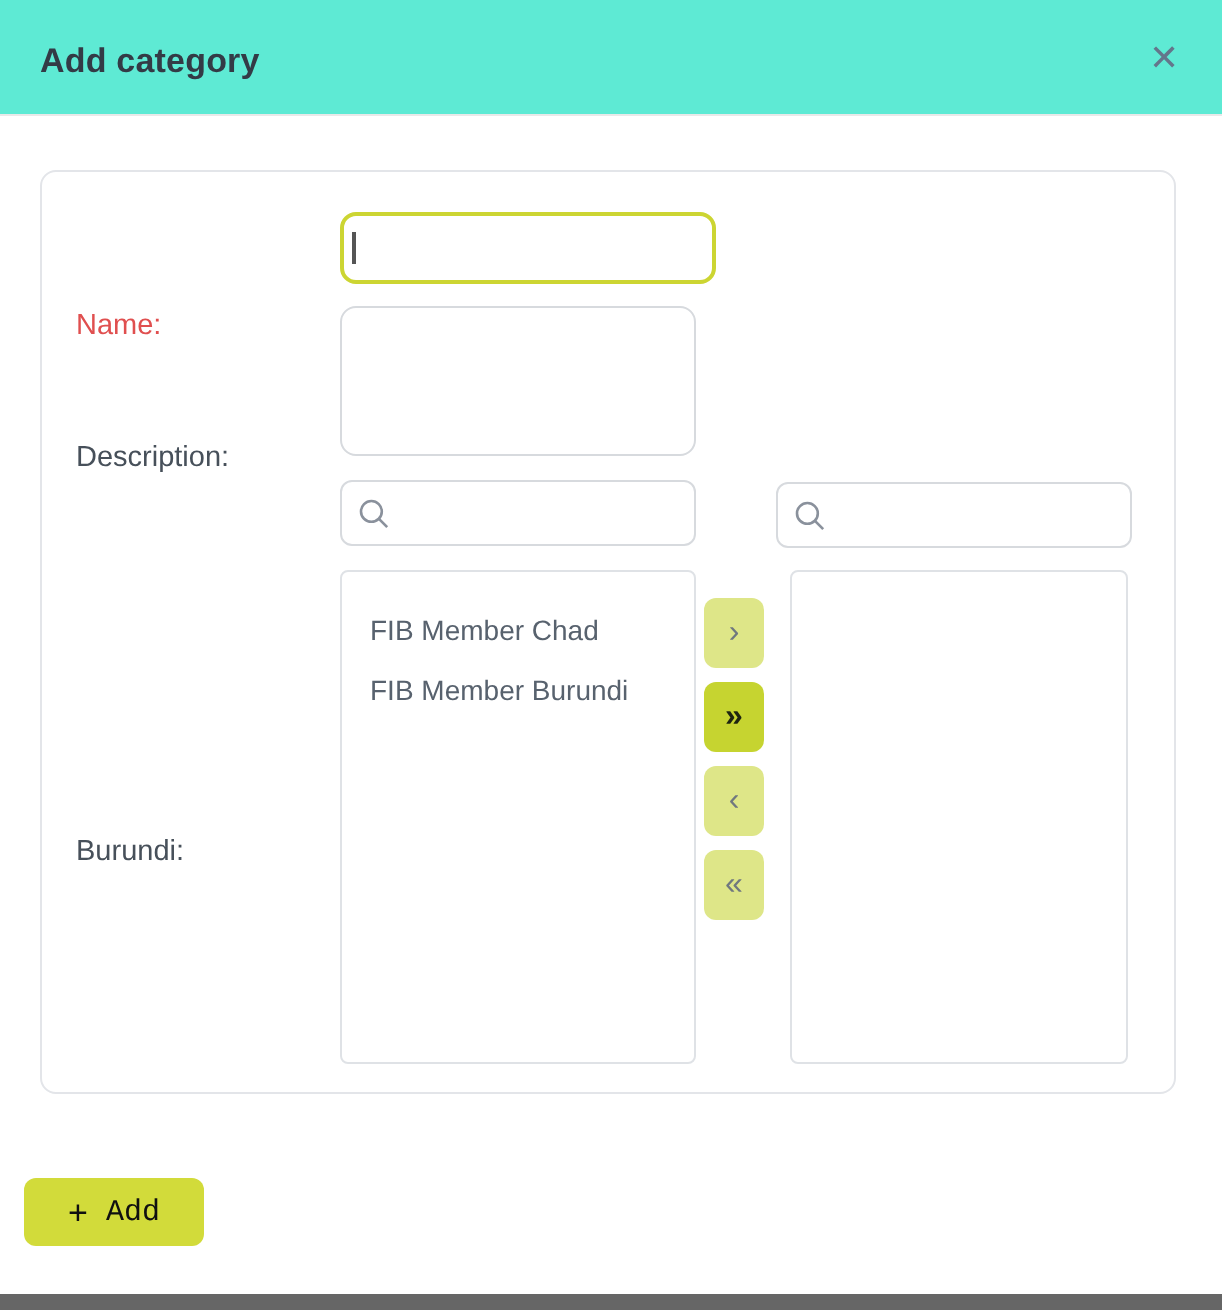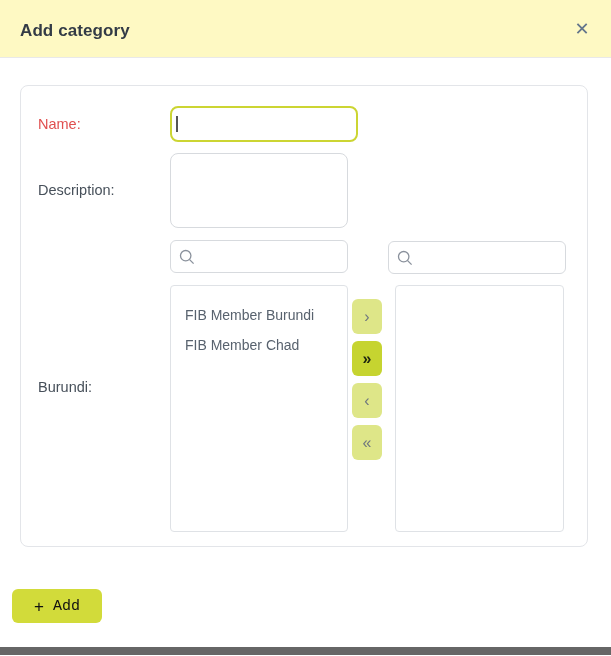--- a/index.html
+++ b/index.html
@@ -10,21 +10,21 @@
     position:relative;
     width:611px; height:656px;
     background:#fff;
     overflow:hidden;
   }
 
   
   .dialog-header {
     position:absolute; top:0; left:0; right:0; height:58px;
     border-bottom:1px solid #e9e9e9;
-    background:#fef9c3;
+    background:#5eead4;
   }
   .dialog-title {
     position:absolute; left:20px; top:21px;
     font-size:17px; font-weight:bold; color:#333b46;
     letter-spacing:0.1px;
   }
   .close-btn {
     position:absolute; right:14px; top:14px;
     width:30px; height:30px;
     background:transparent; border:none; cursor:pointer;
@@ -34,21 +34,21 @@
 
   
   .card {
     position:absolute; left:20px; top:85px;
     width:568px; height:462px;
     border:1px solid #e3e5e9; border-radius:8px;
     background:#fff;
   }
   .field-label {
     position:absolute; left:17px;
-    font-size:14.5px; color:#47505a;
+    font-size:14.5px; color:#47505a;margin-top:39px;
   }
   .label-name { top:30px; color:#e04f4f; }
   .label-description { top:96px;text-align:center; }
   .label-experts { top:293px; }
 
   
   .name-wrap {
     position:absolute; left:149px; top:20px;
     width:188px; height:36px;
   }
@@ -181,22 +181,22 @@
       <span class="search-icon">
         <svg width="16" height="16" viewBox="0 0 16 16">
           <circle cx="6.7" cy="6.7" r="5.2" fill="none" stroke="#8a919c" stroke-width="1.3"></circle>
           <line x1="10.6" y1="10.6" x2="14.6" y2="14.6" stroke="#8a919c" stroke-width="1.3"></line>
         </svg>
       </span>
       <input class="search-input" type="text" value="" style="">
     </div>
 
     <div class="listbox listbox-left">
+        <div class="list-item">FIB Member Chad</div>
         <div class="list-item">FIB Member Burundi</div>
-        <div class="list-item">FIB Member Chad</div>
       </div>
 
     <div class="transfer-col">
       <button class="transfer-btn">
         <span>›</span>
       </button>
       <button class="transfer-btn active">
         <span>»</span>
       </button>
       <button class="transfer-btn">

